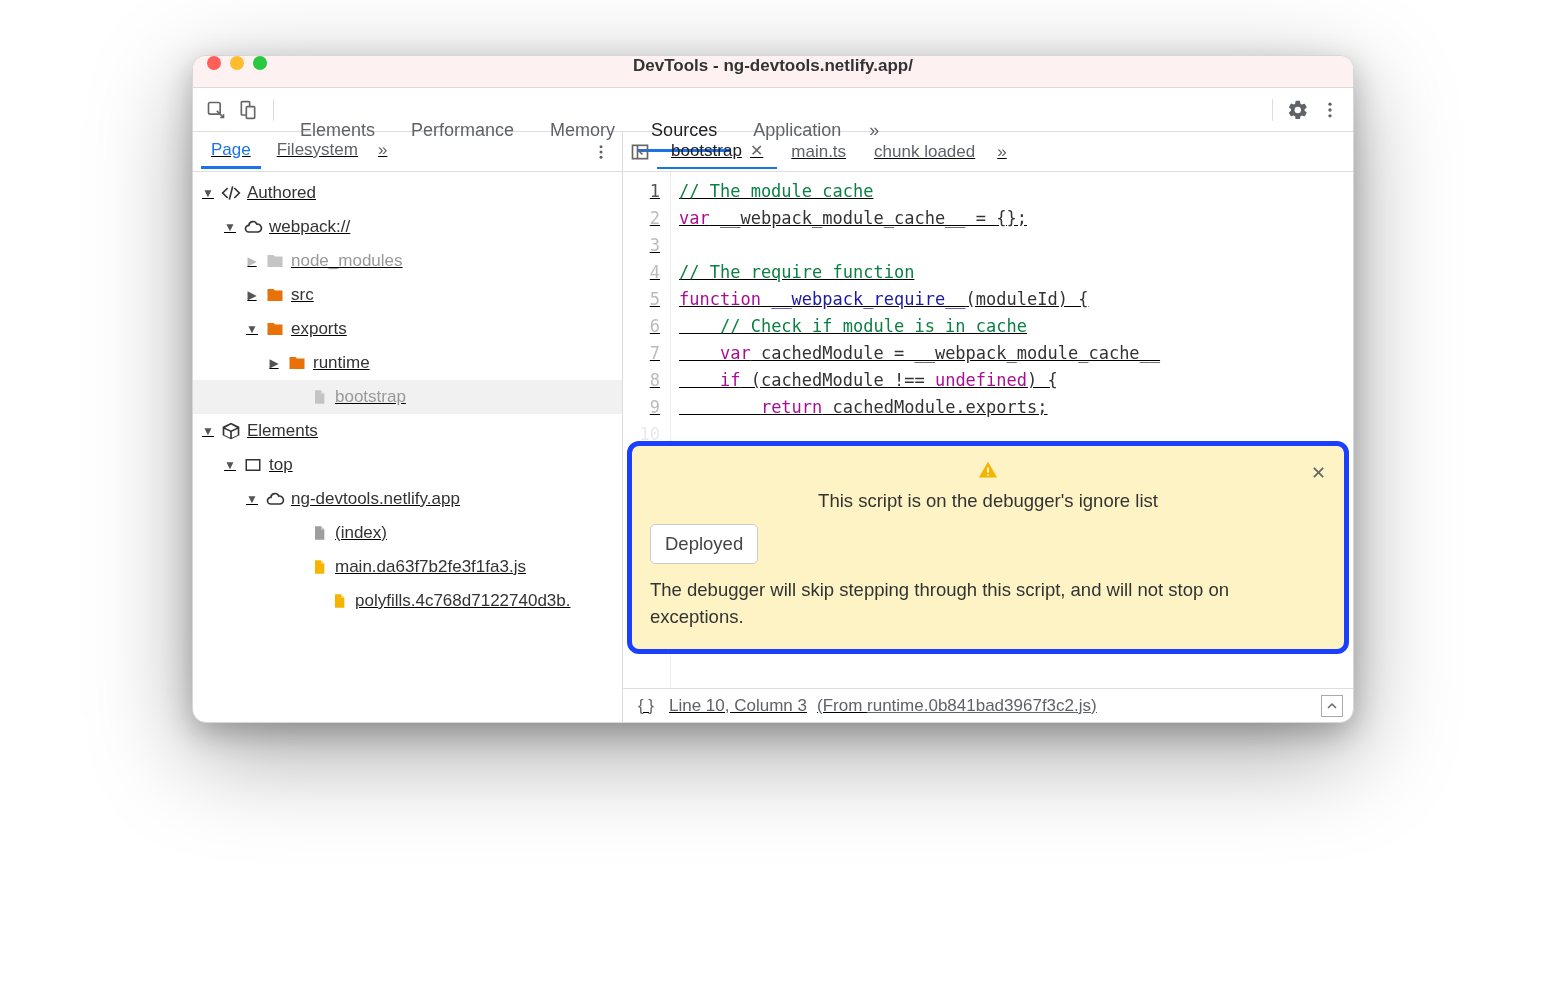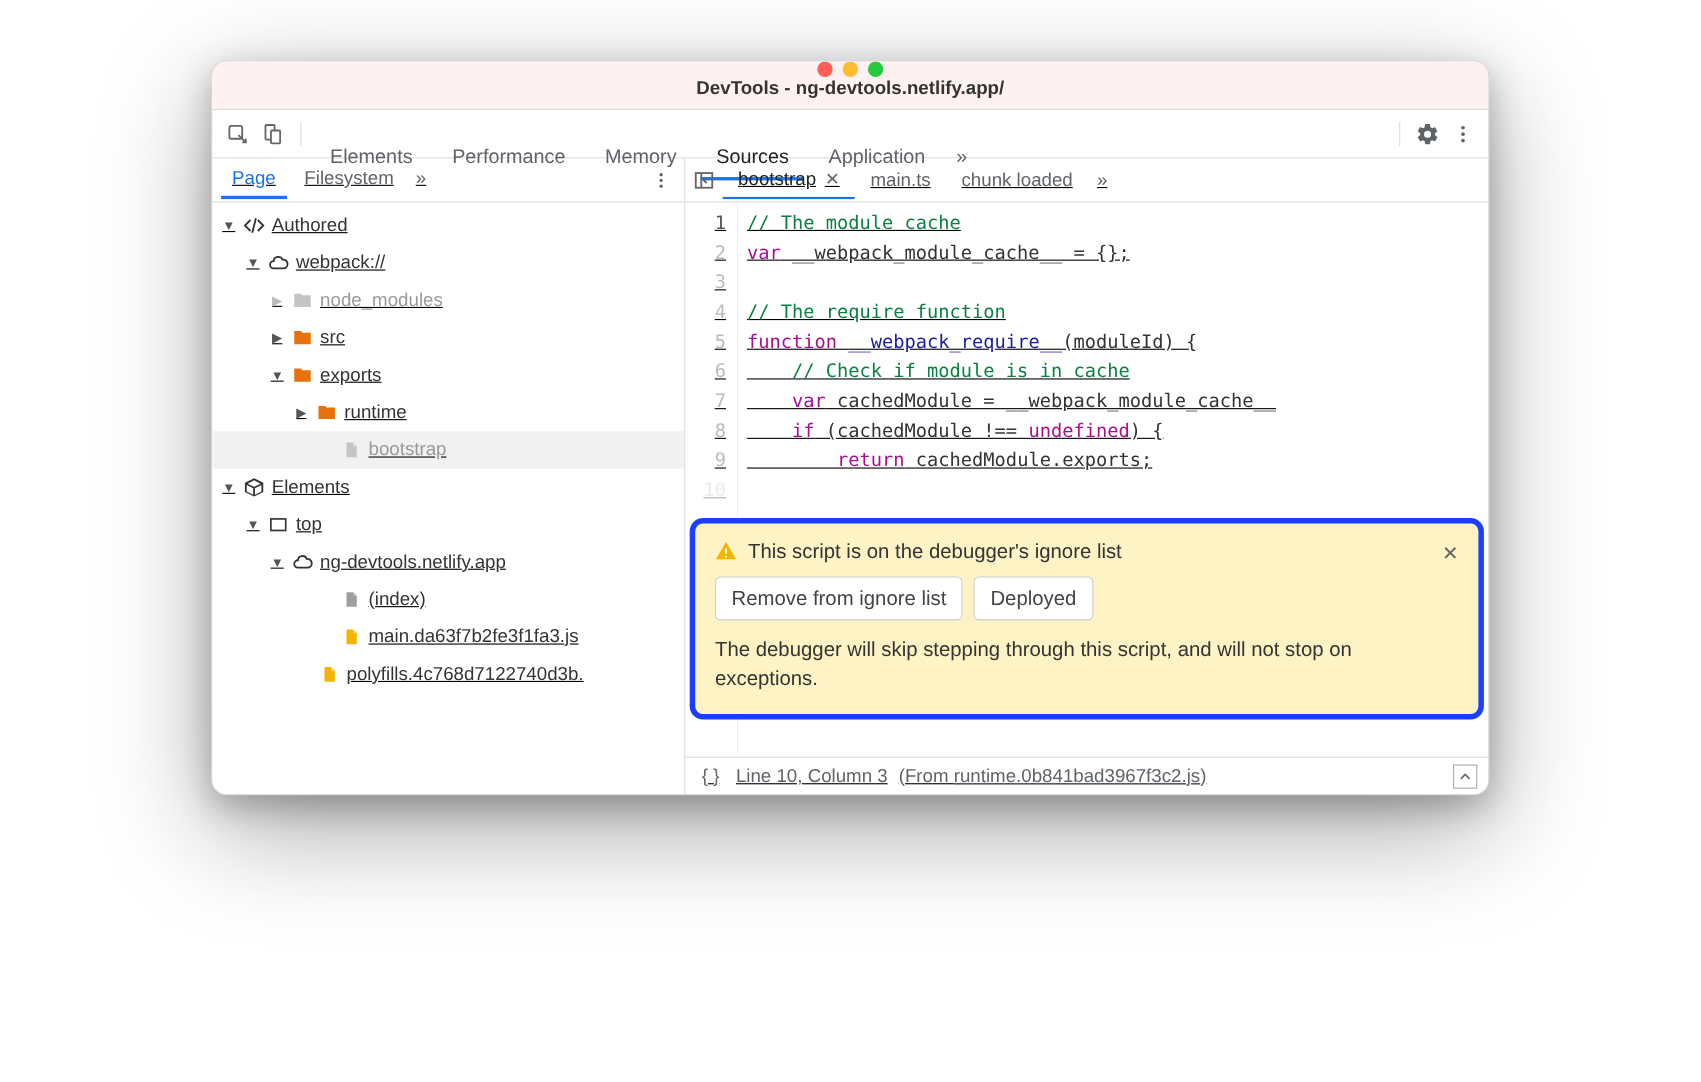--- a/index.html
+++ b/index.html
@@ -14,27 +14,26 @@
   width: 1162px; height: 668px;
   background: #fff;
   border-radius: 14px;
   overflow: hidden;
   box-shadow: 0 30px 100px rgba(0,0,0,.35), 0 10px 30px rgba(0,0,0,.25);
   display: flex; flex-direction: column;
   border: 1px solid #d7d7d7;
   position: relative;
 }
 .titlebar {
-  height: 44px;
+  height: 32px;
   background: linear-gradient(#fdf2f1,#fdf2f1);
-  display: flex; align-items: center;
+  display: flex; align-items: flex-start;
   padding: 0 14px;
   border-bottom: 1px solid #e4d8d6;
   flex-shrink: 0;
-  flex-direction: column;
 }
 .traffic { display: flex; gap: 9px; }
 .tlight { width: 14px; height: 14px; border-radius: 50%; }
 .tl-close { background:#ff5f57; } .tl-min{background:#febc2e;} .tl-max{background:#28c840;}
 .titlebar-title { flex:1; text-align:center; font-size:17px; font-weight:600; color:#333; }
 .toolbar {
   height: 44px; display:flex; align-items:center; padding:0 10px;
   border-bottom:1px solid #ddd; gap:6px; flex-shrink:0;
 }
 .tool-icon { width:26px; height:26px; display:flex; align-items:center; justify-content:center; color:#666; }
@@ -69,21 +68,21 @@
 .editor { flex:1; display:flex; min-height:0; overflow:hidden; position:relative;}
 .gutter { width:48px; text-align:right; padding:6px 10px 6px 0; color:#bbb; font-family:Menlo,Consolas,monospace; font-size:17px; line-height:27px; border-right:1px solid #eee; flex-shrink:0;}
 .gutter .cur { color:#555;}
 .code { flex:1; padding:6px 8px; font-family:Menlo,Consolas,monospace; font-size:17px; line-height:27px; white-space:pre; color:#333; overflow:hidden;}
 .c{color:#0b8043;margin-top:11px;} .k{color:#aa0d91;} .f{color:#1a1aa6;}
 .banner {
   position:absolute; bottom:34px; left:0; right:0;
   background:#fdf3c5; border:5px solid #1a3fff; border-radius:12px;
   margin:0 4px; padding:14px 18px 18px 18px;
 }
-.banner-row { display:flex; align-items:center; gap:10px; font-size:18.5px; color:#333;}
+.banner-row { display:flex; align-items:center; gap:10px; font-size:18.5px; color:#333;flex-direction:column;}
 .warn-icon { width:20px; height:20px; }
 .banner-btns { display:flex; gap:10px; margin:12px 0 12px 0;}
 .bbtn { background:#fff; border:1px solid #ccc; border-radius:5px; padding:8px 14px; font-size:18.5px; color:#444;}
 .banner-desc { font-size:18.5px; color:#333; line-height:1.5;}
 .banner-close { position:absolute; top:16px; right:18px; font-size:18px; color:#666; cursor:pointer;}
 .status { height:34px; border-top:1px solid #ddd; display:flex; align-items:center; padding:0 10px; font-size:17px; color:#5f6368; gap:10px;}
 .status .from { color:#5f6368;}
 .status a { color:#5f6368; text-decoration:underline;}
 .status .pretty { width:26px; text-align:center; color:#666;}
 .status .right { margin-left:auto; width:22px; height:22px; border:1px solid #aaa; display:flex; align-items:center; justify-content:center;}
@@ -261,21 +260,21 @@
         <div class="trow" style="padding-left:96px">
           <span class="arrow"></span>
           <span class="icn">
               <svg width="16" height="18" viewBox="0 0 24 24">
                 <path class="file-yellow" d="M6 2h9l5 5v15H6z"></path>
                 <path fill="#fcd76a" d="M15 2v5h5z"></path>
               </svg>
             </span>
           <span>main.da63f7b2fe3f1fa3.js</span>
         </div>
-        <div class="trow" style="padding-left:76px">
+        <div class="trow" style="padding-left:116px">
           <span class="arrow"></span>
           <span class="icn">
               <svg width="16" height="18" viewBox="0 0 24 24">
                 <path class="file-yellow" d="M6 2h9l5 5v15H6z"></path>
                 <path fill="#fcd76a" d="M15 2v5h5z"></path>
               </svg>
             </span>
           <span>polyfills.4c768d7122740d3b.</span>
         </div>
       </div>
@@ -326,21 +325,20 @@
         <div class="banner">
           <div class="banner-close">✕</div>
           <div class="banner-row">
             <svg class="warn-icon" viewBox="0 0 24 24">
                 <path fill="#f4b400" d="M12 2 1 21h22z"></path>
                 <path fill="#fff" d="M11 9h2v6h-2zm0 8h2v2h-2z"></path>
               </svg>
             <span>This script is on the debugger's ignore list</span>
           </div>
           <div class="banner-btns">
-            <button class="bbtn">Remove from ignore list</button>
             <button class="bbtn">Deployed</button>
           </div>
           <div class="banner-desc">The debugger will skip stepping through this script, and will not stop on exceptions.</div>
         </div>
       </div>
 
       <div class="status">
         <span class="pretty">{ }</span>
         <span>Line 10, Column 3</span>
         <span class="from">

